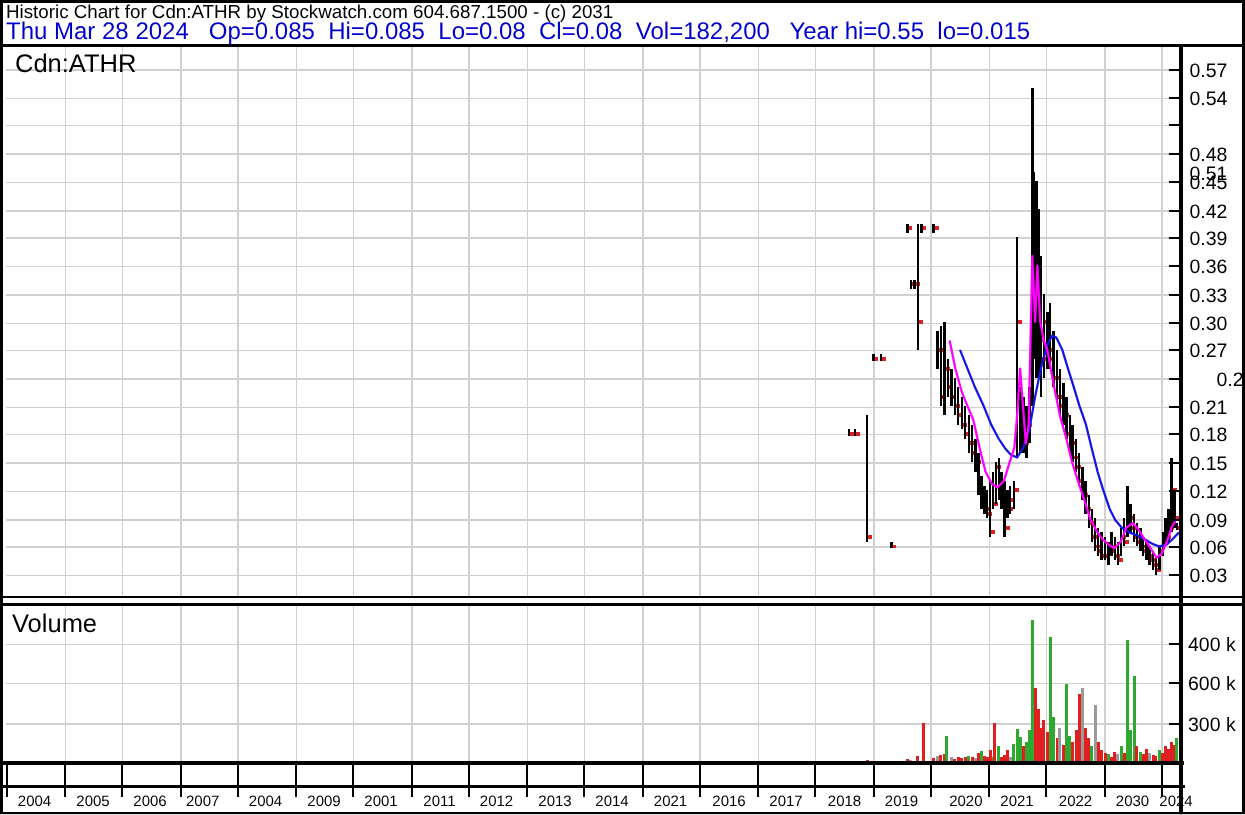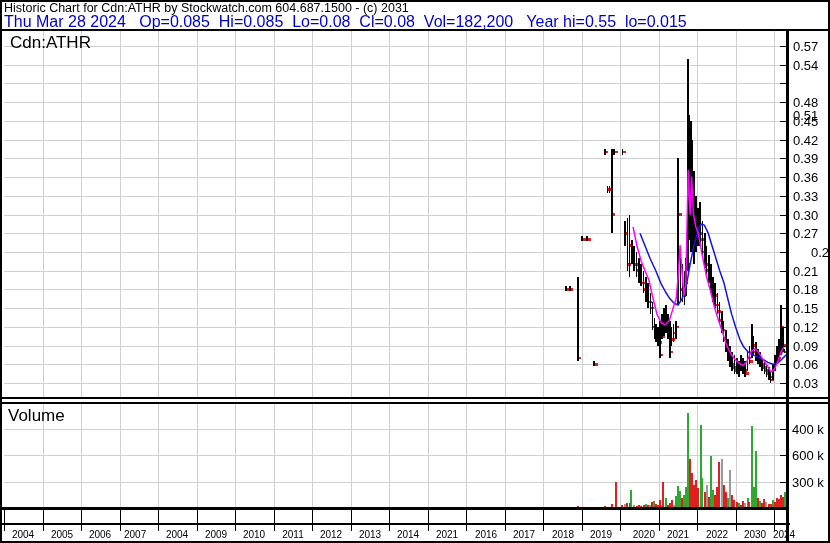--- a/index.html
+++ b/index.html
@@ -478,21 +478,21 @@
       <div class="axis-label" style="left: 792px; top: 448px;">600 k</div>
       <div class="axis-label" style="left: 792px; top: 475px;">300 k</div>
     </div>
   <div id="year-axis">
       <div class="year-label" style="left: 8px; top: 528px; width: 30px; text-align: center;">2004</div>
       <div class="year-label" style="left: 47px; top: 528px; width: 30px; text-align: center;">2005</div>
       <div class="year-label" style="left: 85px; top: 528px; width: 30px; text-align: center;">2006</div>
       <div class="year-label" style="left: 124px; top: 528px; width: 30px; text-align: left;">2007</div>
       <div class="year-label" style="left: 162px; top: 528px; width: 30px; text-align: center;">2004</div>
       <div class="year-label" style="left: 201px; top: 528px; width: 30px; text-align: center;">2009</div>
-      <div class="year-label" style="left: 239px; top: 528px; width: 30px; text-align: center;">2010</div>
+      <div class="year-label" style="left: 239px; top: 528px; width: 30px; text-align: center;">2001</div>
       <div class="year-label" style="left: 278px; top: 528px; width: 30px; text-align: center;">2011</div>
       <div class="year-label" style="left: 316px; top: 528px; width: 30px; text-align: center;">2012</div>
       <div class="year-label" style="left: 355px; top: 528px; width: 30px; text-align: center;">2013</div>
       <div class="year-label" style="left: 393px; top: 528px; width: 30px; text-align: center;">2014</div>
       <div class="year-label" style="left: 432px; top: 528px; width: 30px; text-align: center;">2021</div>
       <div class="year-label" style="left: 471px; top: 528px; width: 30px; text-align: center;">2016</div>
       <div class="year-label" style="left: 509px; top: 528px; width: 30px; text-align: center;">2017</div>
       <div class="year-label" style="left: 548px; top: 528px; width: 30px; text-align: center;">2018</div>
       <div class="year-label" style="left: 586px; top: 528px; width: 30px; text-align: center;">2019</div>
       <div class="year-label" style="left: 625px; top: 528px; width: 30px; text-align: right;">2020</div>

